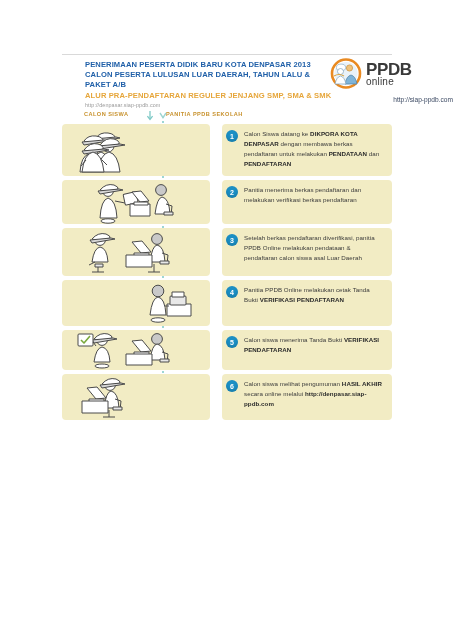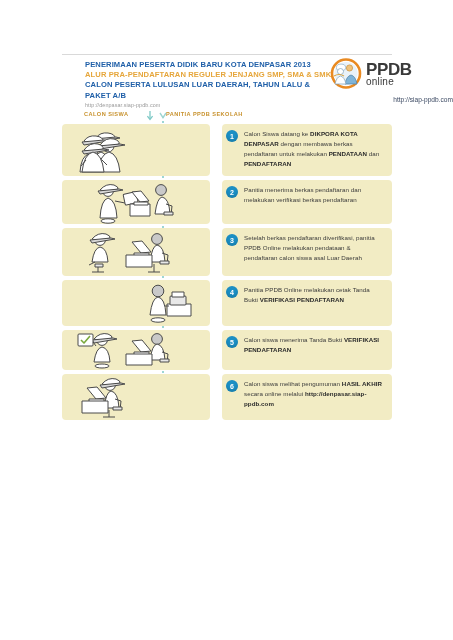--- a/index.html
+++ b/index.html
@@ -58,22 +58,22 @@
 </head>
 <body>
 
 <div class="page">
 
   <div class="top-rule"></div>
 
   <div class="header">
     <div class="title-block">
       <div class="t-line t1">PENERIMAAN PESERTA DIDIK BARU KOTA DENPASAR 2013</div>
+      <div class="t-line t3">CALON PESERTA LULUSAN LUAR DAERAH, TAHUN LALU &amp; PAKET A/B</div>
       <div class="t-line t2">ALUR PRA-PENDAFTARAN REGULER JENJANG SMP, SMA &amp; SMK</div>
-      <div class="t-line t3">CALON PESERTA LULUSAN LUAR DAERAH, TAHUN LALU &amp; PAKET A/B</div>
       <div class="t-url">http://denpasar.siap-ppdb.com</div>
     </div>
 
     <div class="logo-wrap">
       <div class="logo-row">
         <div class="logo-mark">
           <svg viewBox="0 0 34 32" width="34" height="32">
             <circle cx="16" cy="15.5" r="14" fill="none" stroke="#e98a22" stroke-width="2.6"></circle>
             <circle cx="16" cy="15.5" r="11.6" fill="#eaf2f8"></circle>
             <ellipse cx="11" cy="9.5" rx="4.6" ry="3.4" fill="#ffffff" stroke="#9bb7cc" stroke-width=".8"></ellipse>

